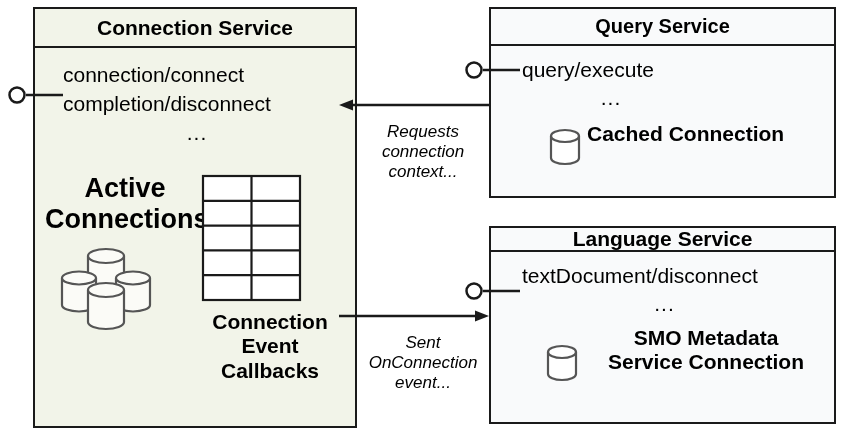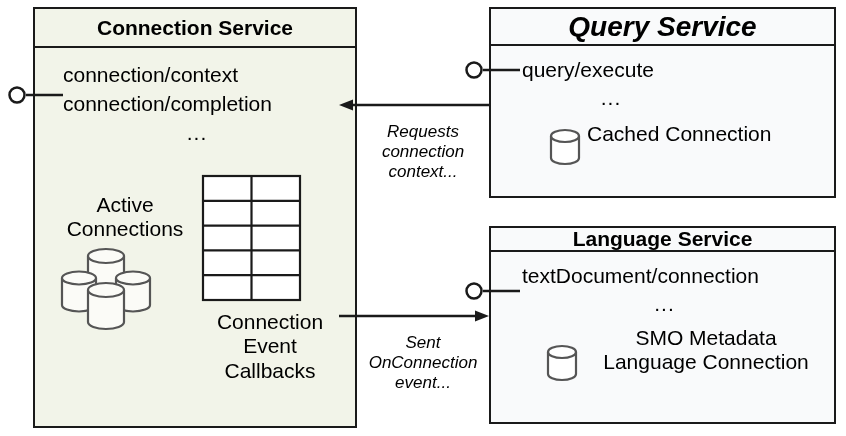--- a/index.html
+++ b/index.html
@@ -56,20 +56,21 @@
     color: #000000;
     text-align: center;
     letter-spacing: 1px;
   }
   .store-label {
     position: absolute;
     color: #000000;
     text-align: center;
     line-height: 1.16;
     white-space: pre-line;
+    font-weight: bold;
   }
 
   
   .svg-layer {
     position: absolute;
     left: 0;
     top: 0;
     width: 846px;
     height: 436px;
     pointer-events: none;
@@ -86,49 +87,49 @@
 </style>
 </head>
 <body>
 
 <div id="canvas">
 
   <div class="component green" style="left:33px; top:7px; width:324px; height:421px;">
     <div class="comp-header" style="height:39px; font-size:21px;">Connection Service</div>
     <div class="comp-body" style="height:380px;">
 
-      <span class="api-line" style="left:28px; top:15px; font-size:21px;">connection/context</span>
-      <span class="api-line" style="left:28px; top:44px; font-size:21px;">connection/completion</span>
+      <span class="api-line" style="left:28px; top:15px; font-size:21px;">connection/connect</span>
+      <span class="api-line" style="left:28px; top:44px; font-size:21px;">completion/disconnect</span>
       <span class="ellipsis" style="left:0; top:73px; width:324px; font-size:21px;">...</span>
 
-      <span class="store-label" style="left:10px; top:125px; width:160px; font-size:21px;margin-top:20px;">Active
+      <span class="store-label" style="left:10px; top:125px; width:160px; font-size:27px;">Active
 Connections</span>
 
       <span class="store-label" style="left:155px; top:262px; width:160px; font-size:21px;">Connection
 Event
 Callbacks</span>
     </div>
   </div>
 
   <div class="component gray" style="left:489px; top:7px; width:347px; height:191px;">
-    <div class="comp-header" style="height:37px; font-size:28px;font-style:italic;">Query Service</div>
+    <div class="comp-header" style="height:37px; font-size:20px;">Query Service</div>
     <div class="comp-body" style="height:152px;border-radius:28px;">
       <span class="api-line" style="left:31px; top:12px; font-size:21px;">query/execute</span>
       <span class="ellipsis" style="left:0; top:40px; width:240px; font-size:21px;">...</span>
       <span class="store-label" style="left:96px; top:76px; width:230px; text-align:left; font-size:21px;">Cached Connection</span>
     </div>
   </div>
 
   <div class="component gray" style="left:489px; top:226px; width:347px; height:198px;">
     <div class="comp-header" style="height:24px; font-size:21px;">Language Service</div>
     <div class="comp-body" style="height:159px;">
-      <span class="api-line" style="left:31px; top:12px; font-size:21px;">textDocument/connection</span>
+      <span class="api-line" style="left:31px; top:12px; font-size:21px;">textDocument/disconnect</span>
       <span class="ellipsis" style="left:0; top:40px; width:347px; font-size:21px;">...</span>
       <span class="store-label" style="left:90px; top:74px; width:250px; font-size:21px;">SMO Metadata
-Language Connection</span>
+Service Connection</span>
     </div>
   </div>
 
   <svg class="svg-layer" viewBox="0 0 846 436">
 
     <g>
       <line x1="26" y1="95" x2="63" y2="95" stroke="#1a1a1a" stroke-width="2.5"></line>
       <circle cx="17" cy="95" r="7.5" fill="#ffffff" stroke="#1a1a1a" stroke-width="2.5"></circle>
     </g>
 

